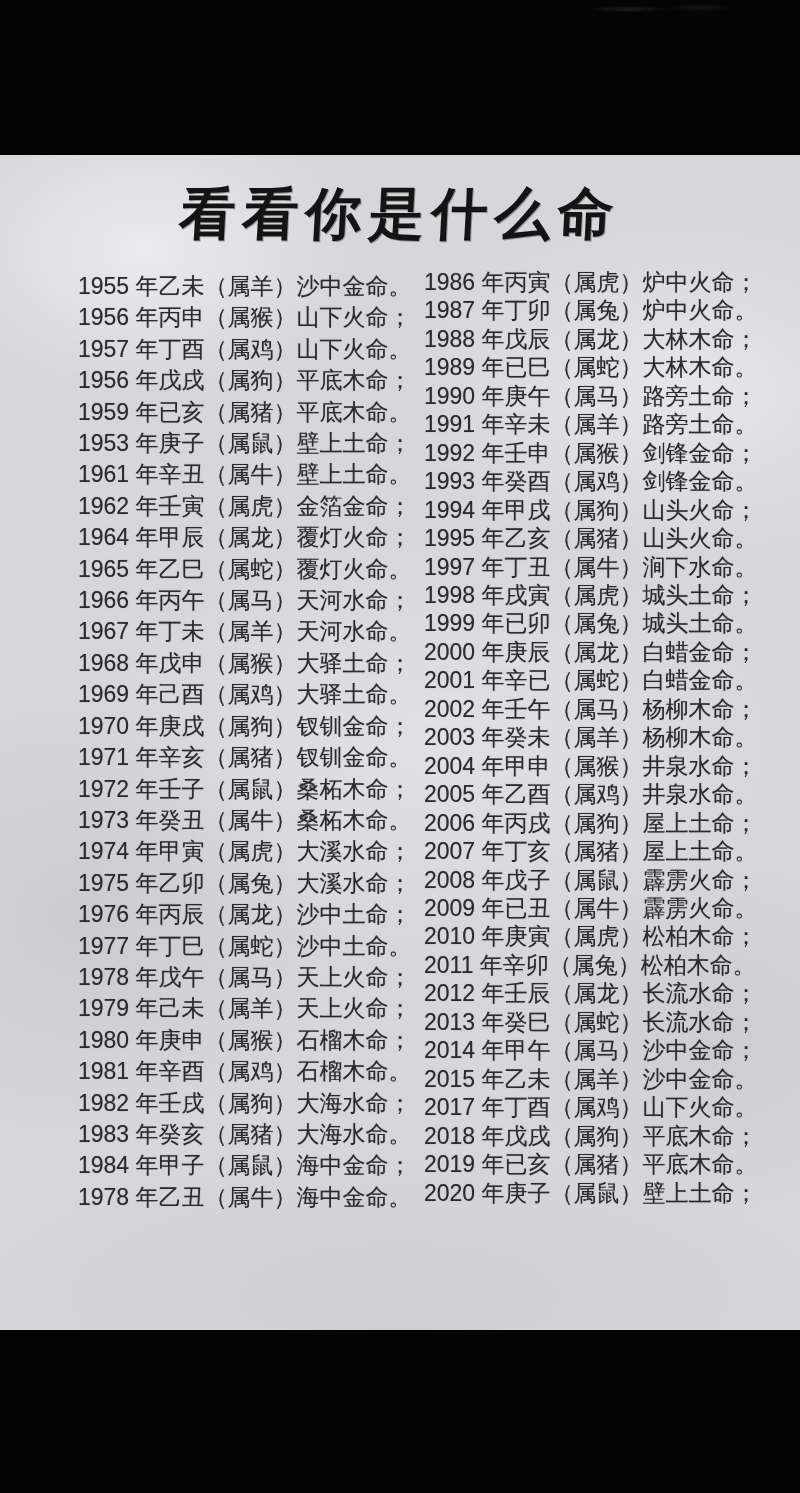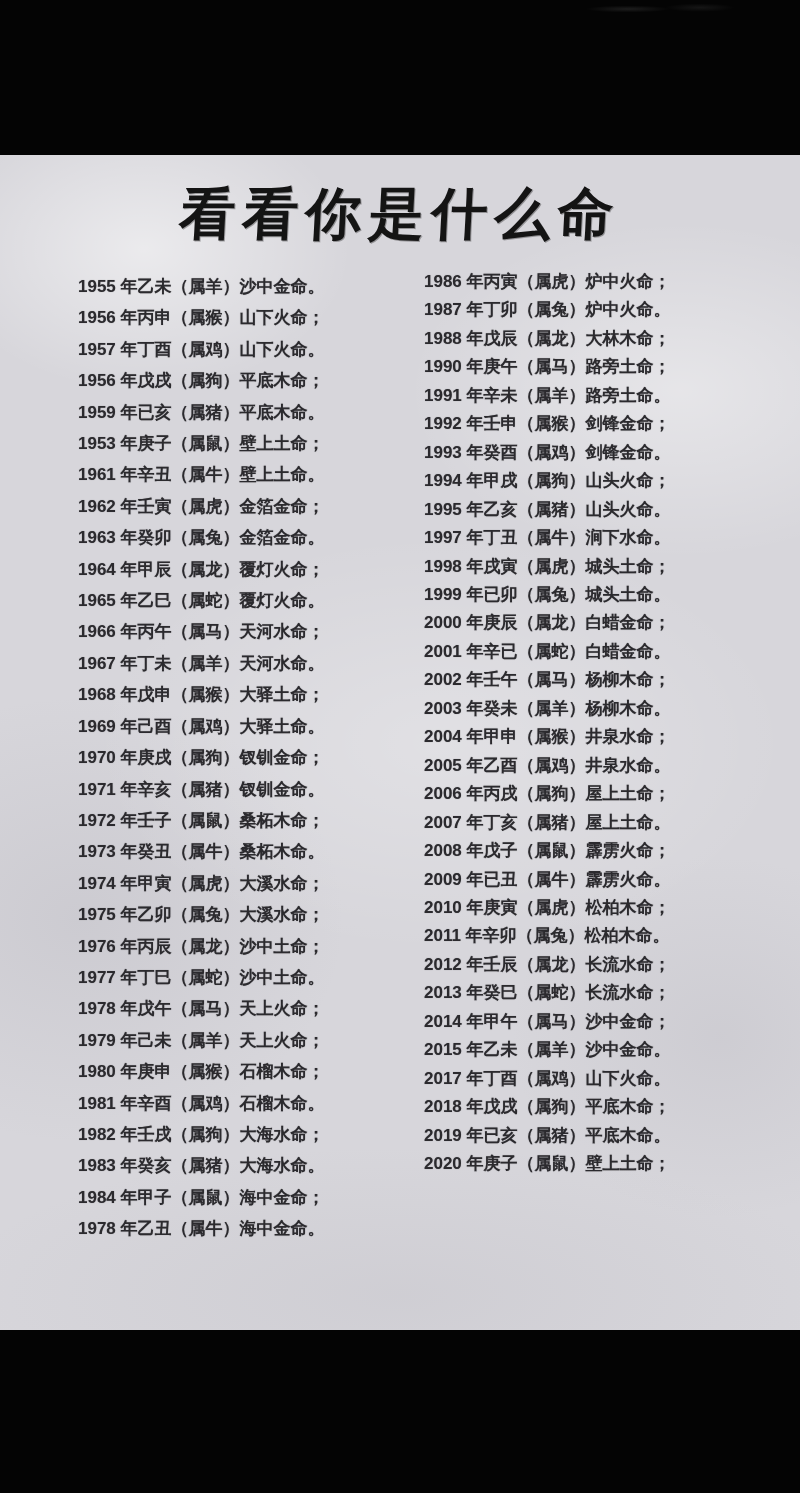--- a/index.html
+++ b/index.html
@@ -60,24 +60,23 @@
     letter-spacing: 7px;
     color: #141414;
     transform: skewX(-3deg);
     text-shadow: 1px 1px 0 rgba(20,20,20,0.35);
     white-space: nowrap;
   }
 
   .col {
     position: absolute;
     color: #2b2a2e;
-    font-size: 17px;
+    font-size: 23px;
     white-space: nowrap;
     text-shadow: 0 0 1px rgba(43,42,46,0.4);
-    font-weight: bold;
   }
   .col-left  { top: 116px; left: 78px;  line-height: 31.4px;  }
   .col-right { top: 113px; left: 424px; line-height: 28.45px; }
   .col-right .row:last-child { }
 </style>
 </head>
 <body>
 
 <div class="screen">
 
@@ -90,21 +89,20 @@
 
     <div class="col col-left">
         <div class="row">1955 年乙未（属羊）沙中金命。</div>
         <div class="row">1956 年丙申（属猴）山下火命；</div>
         <div class="row">1957 年丁酉（属鸡）山下火命。</div>
         <div class="row">1956 年戊戌（属狗）平底木命；</div>
         <div class="row">1959 年已亥（属猪）平底木命。</div>
         <div class="row">1953 年庚子（属鼠）壁上土命；</div>
         <div class="row">1961 年辛丑（属牛）壁上土命。</div>
         <div class="row">1962 年壬寅（属虎）金箔金命；</div>
-        <div class="row">1963 年癸卯（属兔）金箔金命。</div>
         <div class="row">1964 年甲辰（属龙）覆灯火命；</div>
         <div class="row">1965 年乙巳（属蛇）覆灯火命。</div>
         <div class="row">1966 年丙午（属马）天河水命；</div>
         <div class="row">1967 年丁未（属羊）天河水命。</div>
         <div class="row">1968 年戊申（属猴）大驿土命；</div>
         <div class="row">1969 年己酉（属鸡）大驿土命。</div>
         <div class="row">1970 年庚戌（属狗）钗钏金命；</div>
         <div class="row">1971 年辛亥（属猪）钗钏金命。</div>
         <div class="row">1972 年壬子（属鼠）桑柘木命；</div>
         <div class="row">1973 年癸丑（属牛）桑柘木命。</div>
@@ -119,20 +117,21 @@
         <div class="row">1982 年壬戌（属狗）大海水命；</div>
         <div class="row">1983 年癸亥（属猪）大海水命。</div>
         <div class="row">1984 年甲子（属鼠）海中金命；</div>
         <div class="row">1978 年乙丑（属牛）海中金命。</div>
       </div>
 
     <div class="col col-right">
         <div class="row">1986 年丙寅（属虎）炉中火命；</div>
         <div class="row">1987 年丁卯（属兔）炉中火命。</div>
         <div class="row">1988 年戊辰（属龙）大林木命；</div>
+        <div class="row">1989 年已巳（属蛇）大林木命。</div>
         <div class="row">1990 年庚午（属马）路旁土命；</div>
         <div class="row">1991 年辛未（属羊）路旁土命。</div>
         <div class="row">1992 年壬申（属猴）剑锋金命；</div>
         <div class="row">1993 年癸酉（属鸡）剑锋金命。</div>
         <div class="row">1994 年甲戌（属狗）山头火命；</div>
         <div class="row">1995 年乙亥（属猪）山头火命。</div>
         <div class="row">1997 年丁丑（属牛）涧下水命。</div>
         <div class="row">1998 年戌寅（属虎）城头土命；</div>
         <div class="row">1999 年已卯（属兔）城头土命。</div>
         <div class="row">2000 年庚辰（属龙）白蜡金命；</div>

